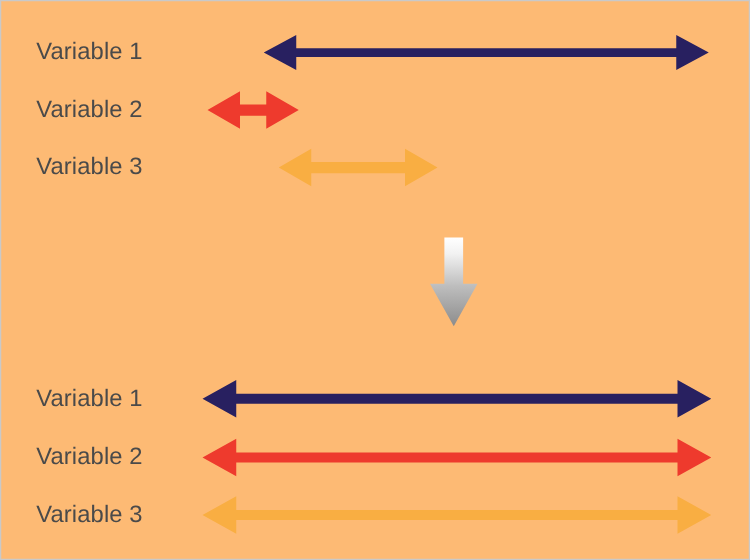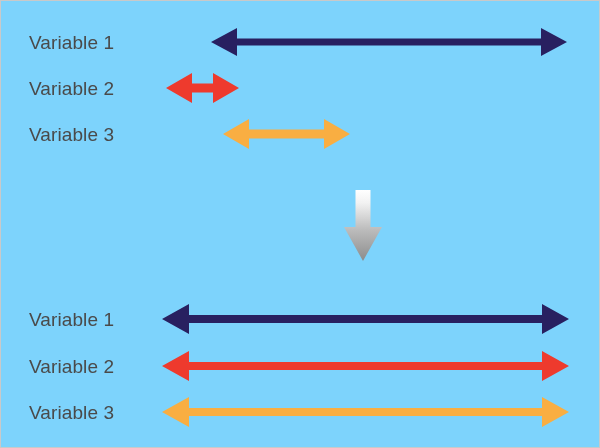--- a/index.html
+++ b/index.html
@@ -5,21 +5,21 @@
 <style>
   html, body {
     margin: 0;
     padding: 0;
     background: #ffffff;
   }
   #canvas {
     position: relative;
     width: 600px;
     height: 448px;
-    background: #7dd3fc;
+    background: #fdba74;
     border: 1px solid #c9c9c9;
     box-sizing: border-box;
     overflow: hidden;
     font-family: "Liberation Sans", sans-serif;
   }
   .row-label {
     position: absolute;
     left: 28px;
     font-size: 19px;
     font-weight: 300;

